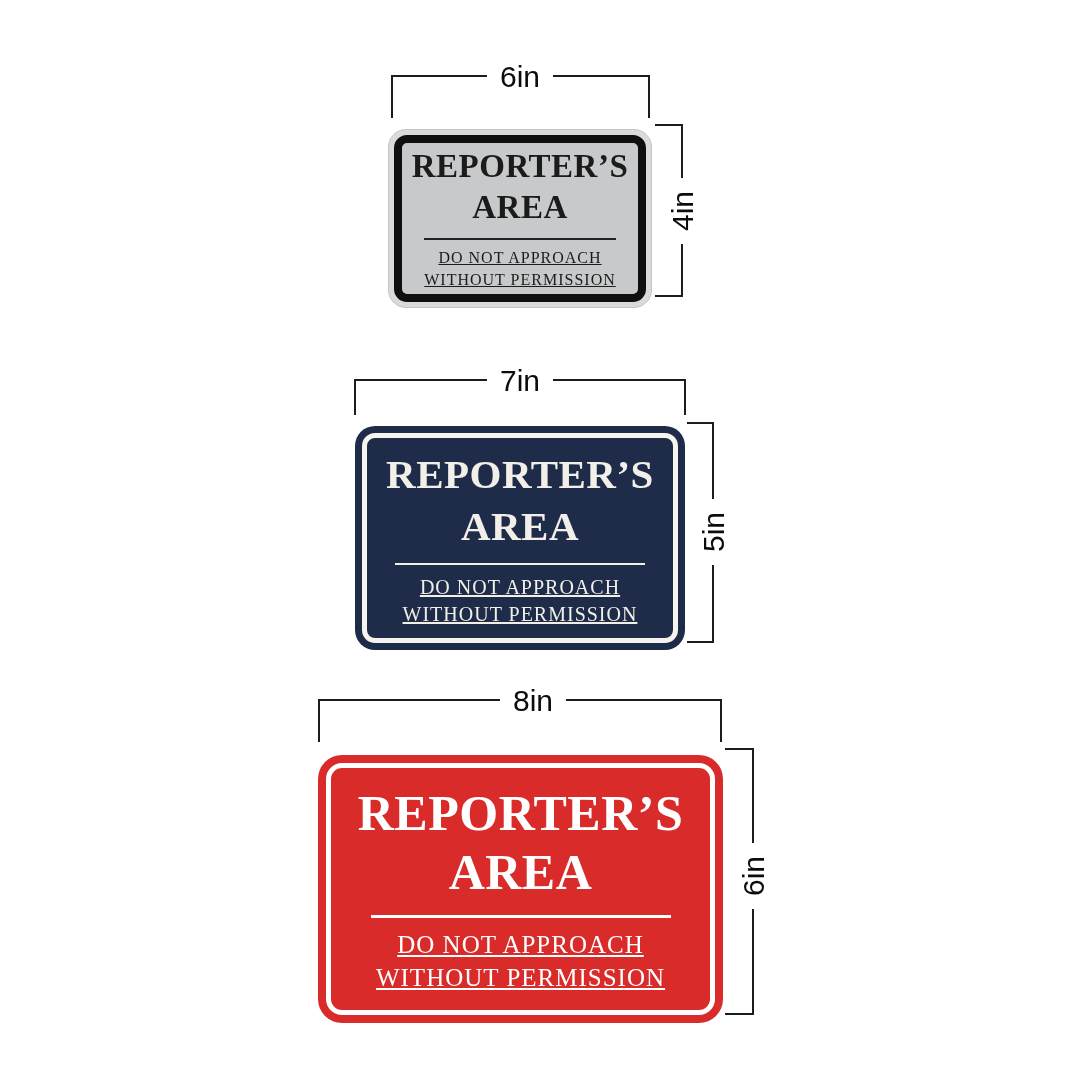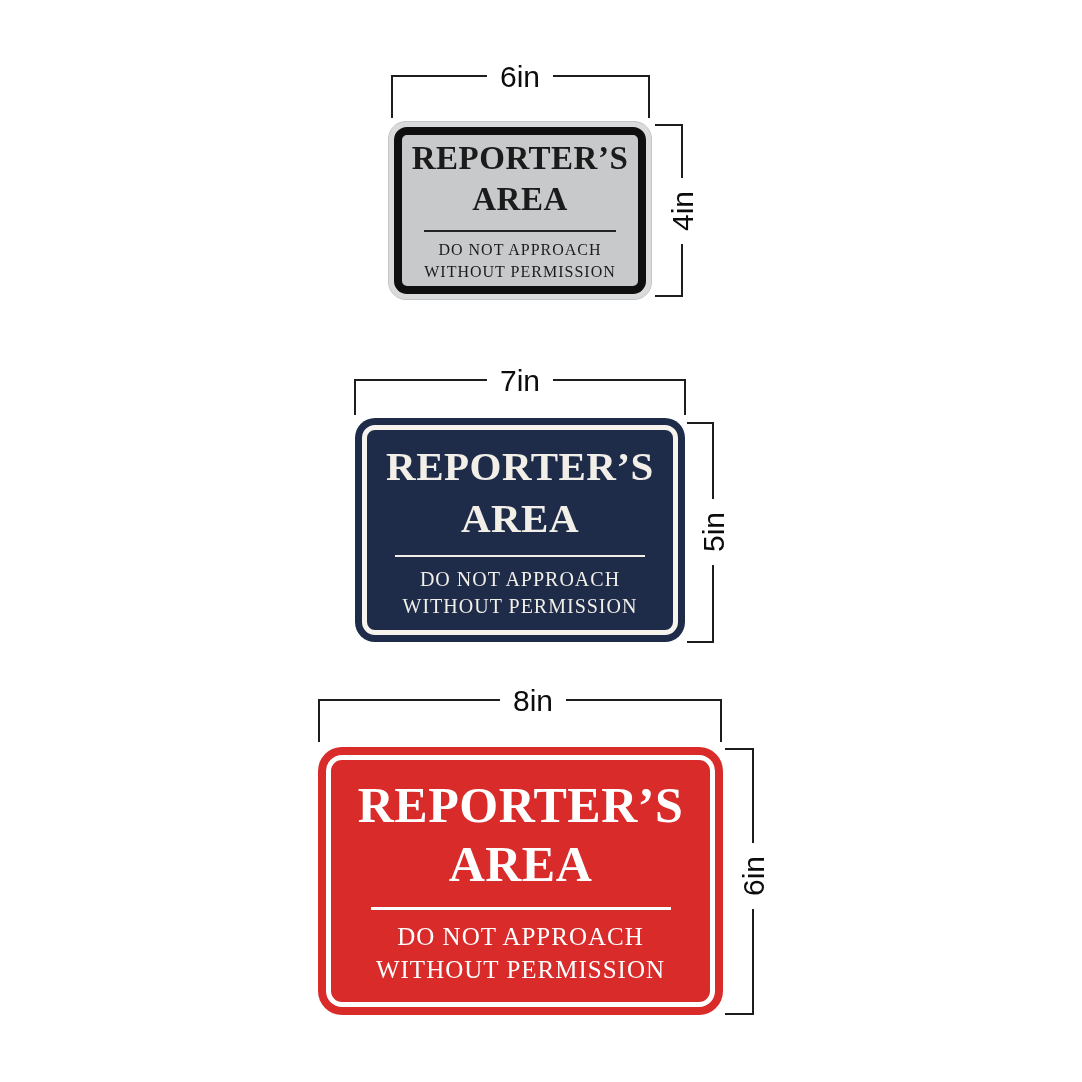--- a/index.html
+++ b/index.html
@@ -11,27 +11,27 @@
   .dim-line-v{position:absolute;width:2px;background:#1d1d1d;}
   .tick-v{position:absolute;width:2px;background:#1d1d1d;}
   .tick-h{position:absolute;height:2px;background:#1d1d1d;}
   .dim-label{position:absolute;font-size:30px;color:#0c0c0c;background:#ffffff;
              padding:0 13px;white-space:nowrap;line-height:1.1;z-index:5;
              transform:translate(-50%,-50%);}
   .dim-label.vert{transform:translate(-50%,-50%) rotate(-90deg);}
 
   
   .sign{position:absolute;box-sizing:border-box;}
-  .sign-outer{width:100%;height:100%;box-sizing:border-box;}
+  .sign-outer{width:100%;height:100%;box-sizing:border-box;margin-top:8px;}
   .sign-inner{width:100%;height:100%;box-sizing:border-box;display:flex;
               flex-direction:column;align-items:center;justify-content:center;
               text-align:center;font-family:"Liberation Serif",serif;}
   .sign-title{font-weight:bold;letter-spacing:.5px;}
   .divider{margin:0 auto;}
-  .sign-sub{letter-spacing:1px;}
+  .sign-sub{letter-spacing:1px;text-decoration:underline;}
 
   
   .s1.sign{left:388px;top:121px;width:264px;height:179px;}
   .s1 .sign-outer{background:#d9dadb;border:1px solid #c3c5c7;border-radius:18px;padding:5px;}
   .s1 .sign-inner{border:8px solid #0f0f0f;border-radius:13px;background:#c7c9ca;}
   .s1 .sign-title{font-size:33px;line-height:1.26;color:#1b1b1b;}
   .s1 .divider{width:192px;height:2px;background:#222222;margin-top:9px;margin-bottom:7px;}
   .s1 .sign-sub{font-size:16px;line-height:1.4;color:#1b1b1b;}
   .s1-dimtop-line{left:391px;top:75px;width:259px;}
   .s1-tick-l{left:391px;top:75px;height:43px;}

